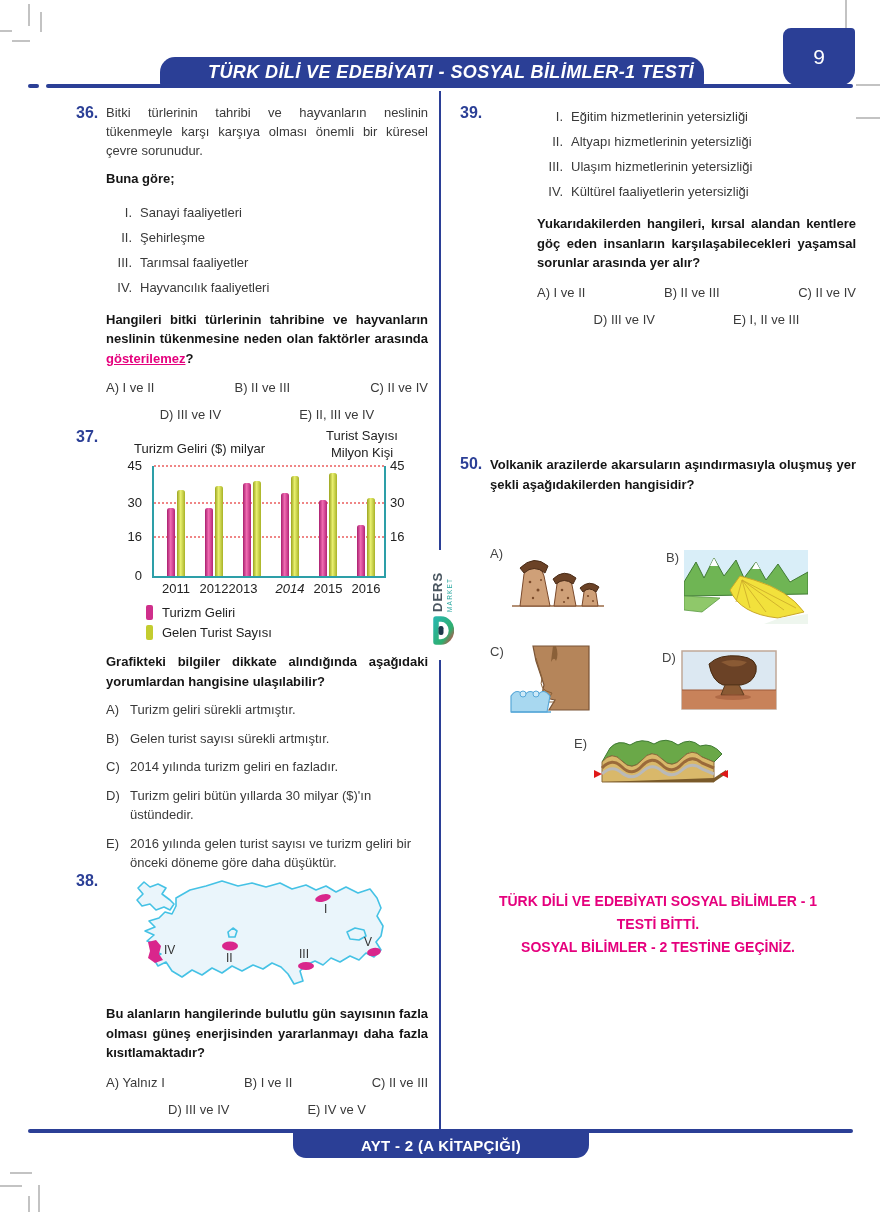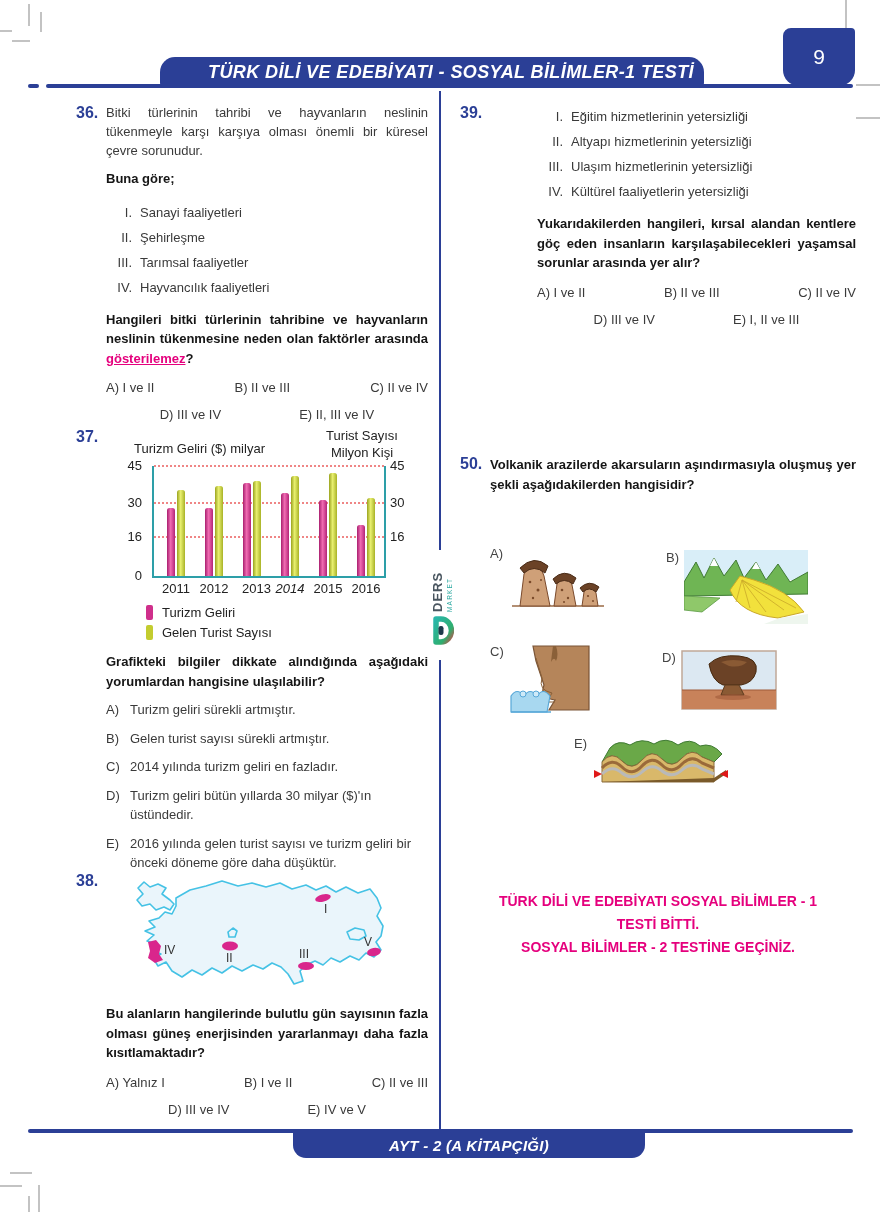--- a/index.html
+++ b/index.html
@@ -13,24 +13,24 @@
   .hrule { position:absolute; background:#2b3f96; height:4px; border-radius:2px; }
   .title-box { position:absolute; left:160px; top:57px; width:506px; height:31px;
                background:#2b3f96; border-radius:15px 15px 5px 5px;
                display:flex; align-items:center; justify-content:center;
                color:#fff; font-weight:bold; font-style:italic; font-size:18px; letter-spacing:.4px;padding-left:38px; }
   .pagenum-box { position:absolute; left:783px; top:28px; width:72px; height:58px;
                  background:#2b3f96; border-radius:8px 4px 16px 16px;
                  display:flex; align-items:center; justify-content:center;
                  color:#fff; font-size:21px; }
   .vdivider { position:absolute; left:439px; top:91px; width:2px; height:1038px; background:#2b3f96; }
-  .footer-banner { position:absolute; left:293px; top:1132px; width:352px; height:26px;
+  .footer-banner { position:absolute; left:293px; top:1132px; width:296px; height:26px;
                    background:#2b3f96; border-radius:0 0 13px 13px;
                    display:flex; align-items:center; justify-content:center;
-                   color:#fff; font-weight:bold; font-style:italic; font-size:15px; letter-spacing:.3px; }
+                   color:#fff; font-weight:bold; font-size:15px; letter-spacing:.3px; }
 
   
   .logo { position:absolute; left:419px; top:550px; width:44px; height:110px; background:#fff;
           display:flex; flex-direction:column; align-items:center; gap:3px; }
   .logo-text { display:flex; flex-direction:row; gap:1px; height:62px; }
   .logo-ders { writing-mode:vertical-rl; transform:rotate(180deg); font-size:13px; font-weight:bold;
                color:#49555f; letter-spacing:1px; }
   .logo-market { writing-mode:vertical-rl; transform:rotate(180deg); font-size:6.5px;
                  color:#2aa8a0; letter-spacing:1.2px; }
 
@@ -204,21 +204,21 @@
             <div class="bar bar-b" style="left: 213px; height: 78.2222px;"></div>
           </div>
         <div class="yticksR" id="yticksR">
             <div style="top: -8px;">45</div>
             <div style="top: 28.6667px;">30</div>
             <div style="top: 62.8889px;">16</div>
           </div>
         <div class="xlabels" id="xlabels">
             <div style="left: 5px;">2011</div>
             <div style="left: 43px;">2012</div>
-            <div style="left: 81px; text-align: right;">2013</div>
+            <div style="left: 72px;">2013</div>
             <div style="left: 119px; font-style: italic;">2014</div>
             <div style="left: 157px;">2015</div>
             <div style="left: 195px;">2016</div>
           </div>
         <div class="legend" id="legend">
             <div class="legend-row">
               <div class="legend-swatch" style="background: rgb(207, 47, 139);"></div>
               <div>Turizm Geliri</div>
             </div>
             <div class="legend-row">

